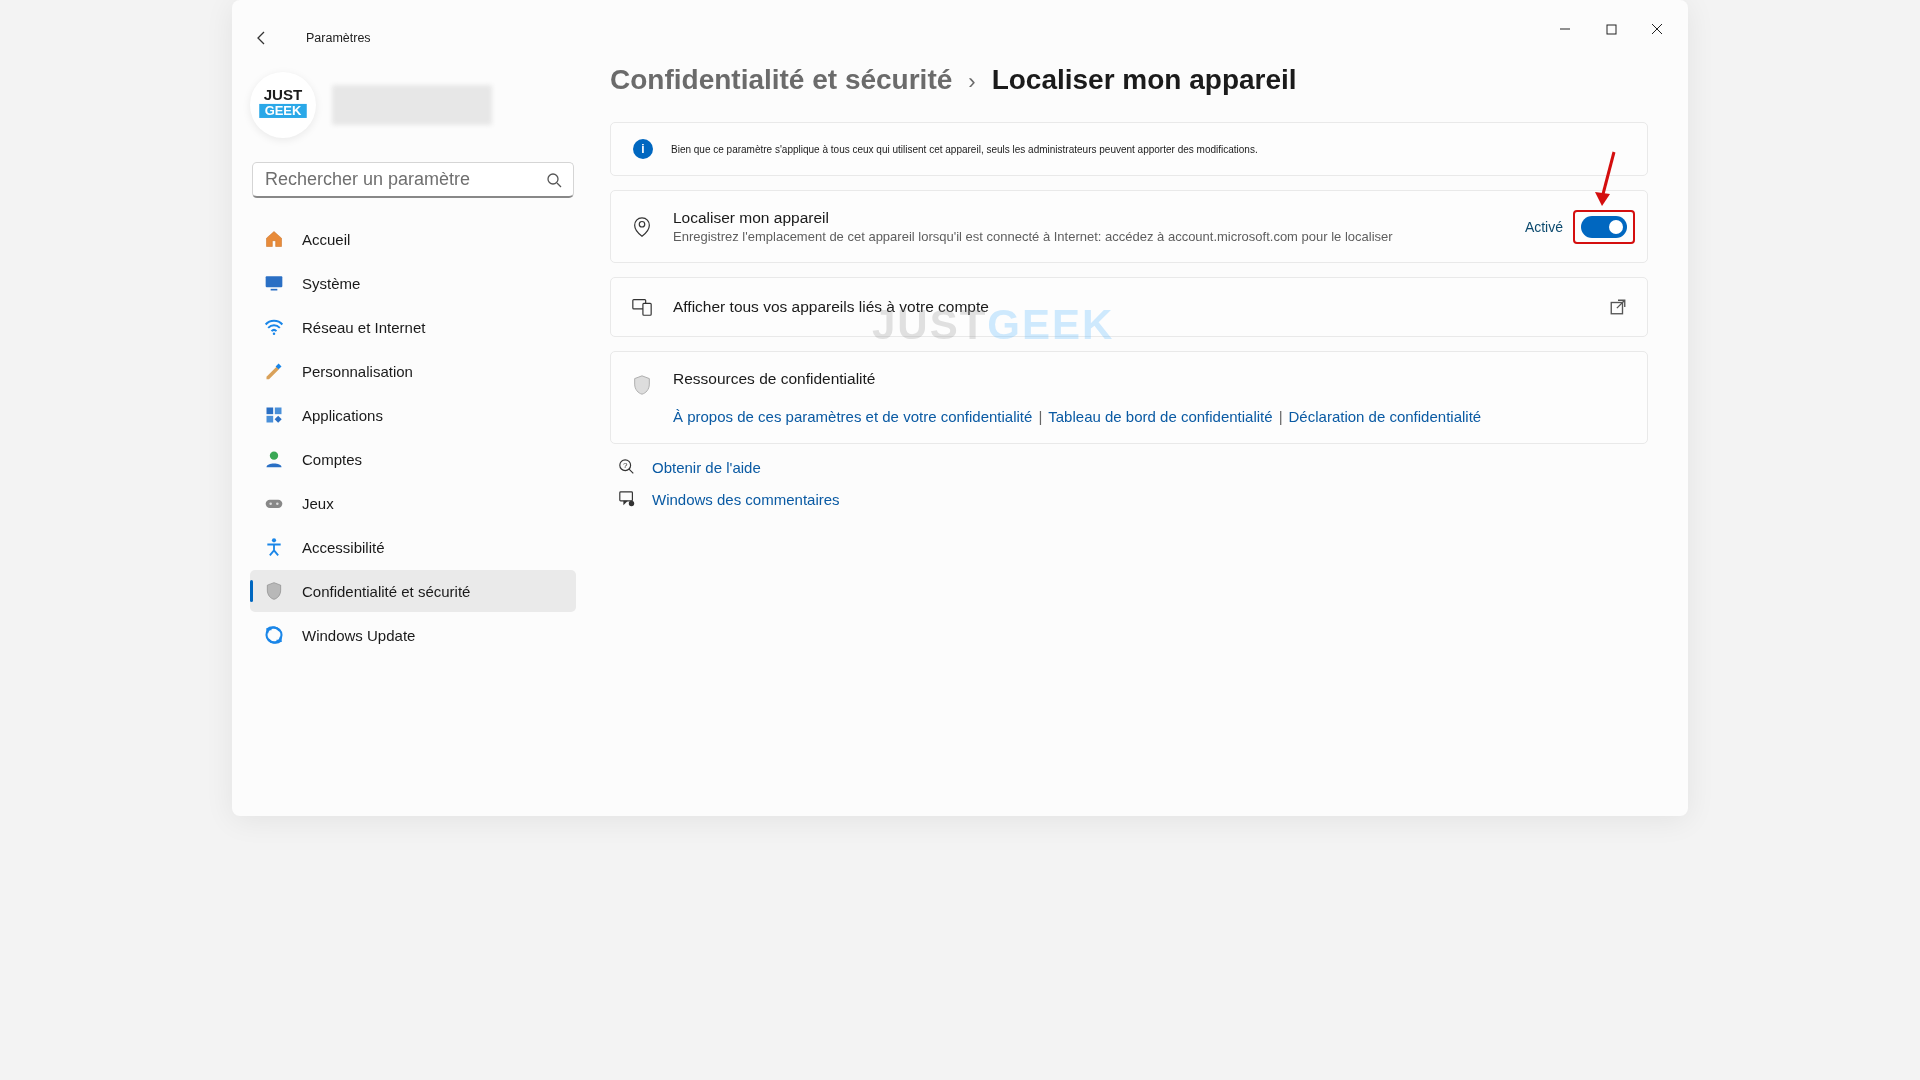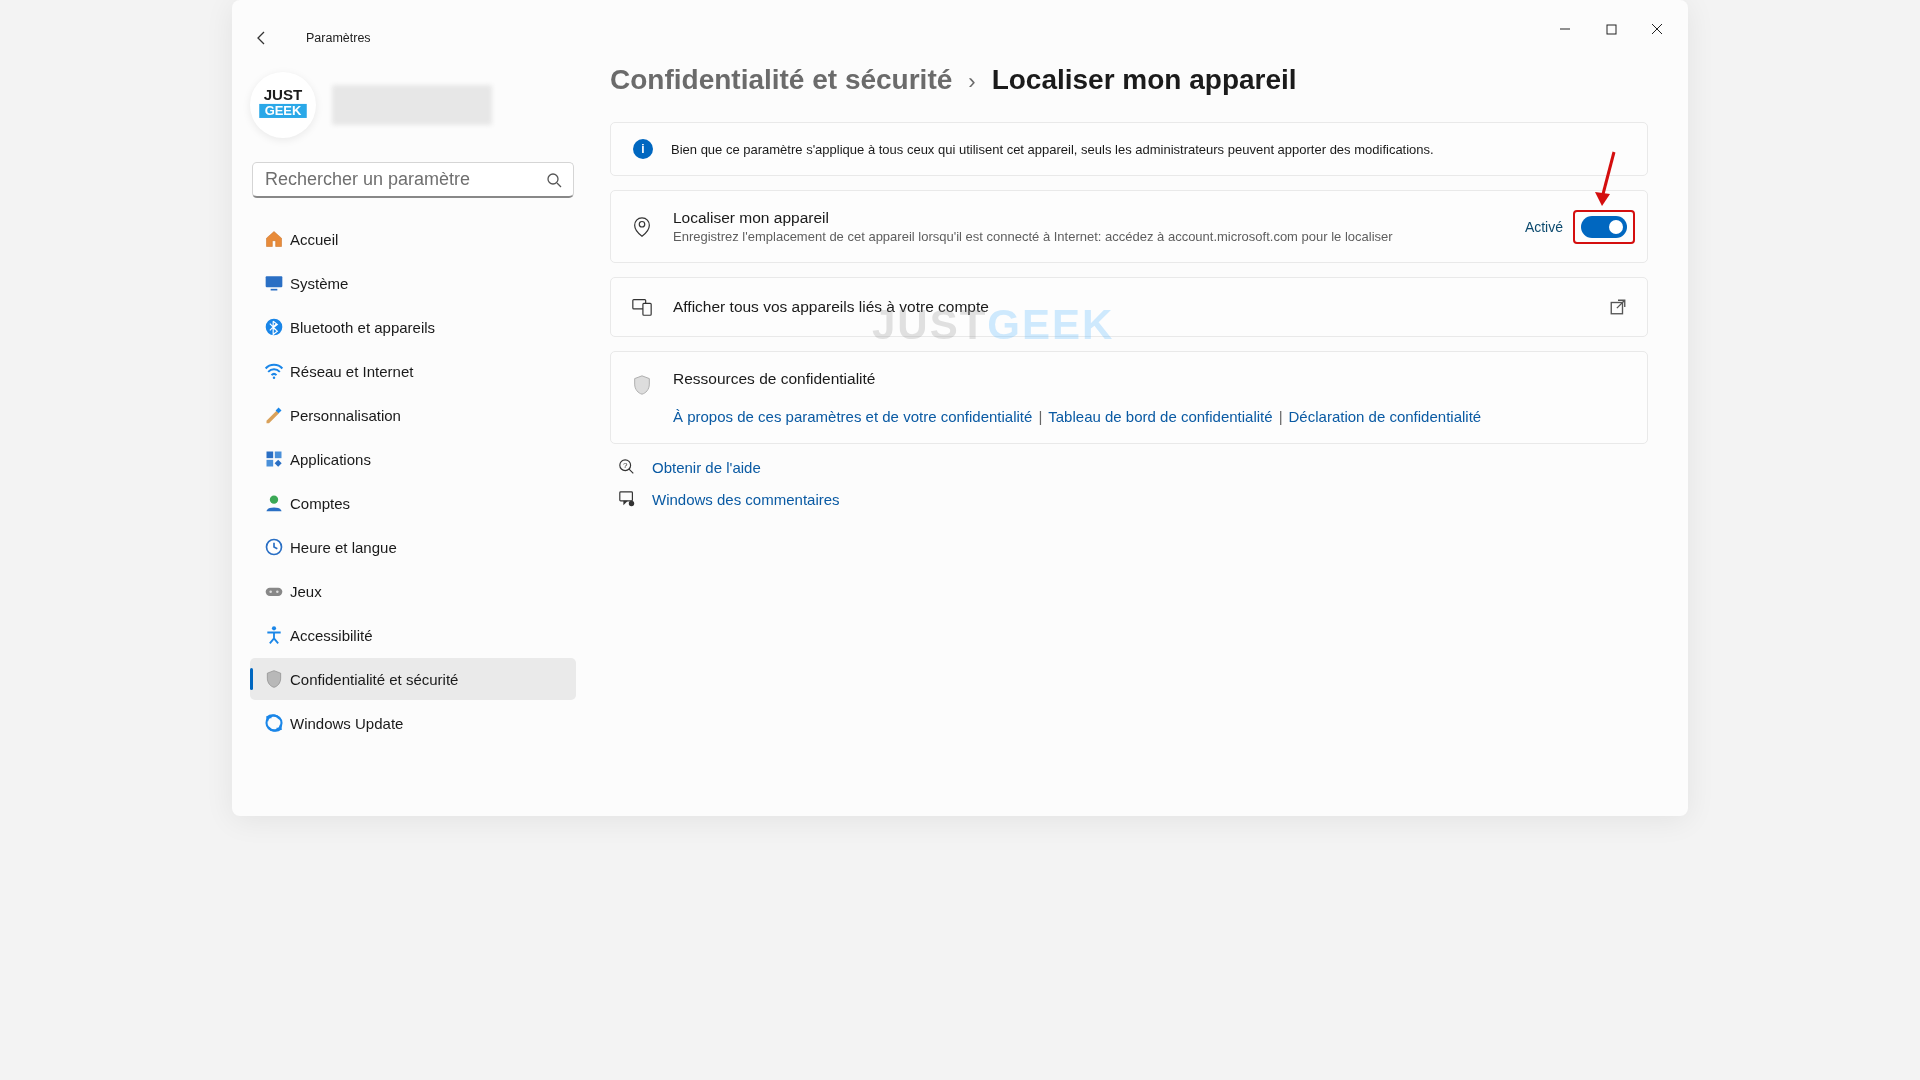--- a/index.html
+++ b/index.html
@@ -19,36 +19,36 @@
 .avatar { width: 66px; height: 66px; border-radius: 50%; background: #fff; display:flex; align-items:center; justify-content:center; box-shadow: 0 2px 8px rgba(0,0,0,0.08); }
 .avatar svg { width: 54px; height: 54px; }
 .userblur { width: 160px; height: 40px; background: #e7e7e7; filter: blur(2px); border-radius: 2px; }
 
 .searchwrap { position:relative; margin: 8px 2px 20px 2px; }
 .search { width: 100%; height: 36px; border: 1px solid #d5d5d5; border-bottom: 2px solid #888; border-radius: 5px; background: #fff; padding: 0 40px 0 12px; font-size: 18px; color: #333; outline:none; }
 .search::placeholder { color: #6f6f6f; }
 .sicon { position:absolute; right: 12px; top: 50%; transform: translateY(-50%); width:16px; height:16px; color:#555; }
 
 .nav { display:flex; flex-direction:column; gap: 2px; }
-.nav-item { display:flex; align-items:center; gap:6px; height: 42px; padding: 0 14px; border-radius: 5px; cursor:pointer; position:relative;text-align:center; }
+.nav-item { display:flex; align-items:center; gap:18px; height: 42px; padding: 0 14px; border-radius: 5px; cursor:pointer; position:relative;text-align:center; }
 .nav-item.selected { background: #eaeaea; }
 .nav-item.selected::before { content:""; position:absolute; left:0; top:10px; bottom:10px; width:3px; background:#0067c0; border-radius:2px; }
 .nav-icon { width: 20px; height: 20px; display:flex; align-items:center; justify-content:center; }
 .nav-label { font-size: 15px; color: #1a1a1a; }
 
 .main { flex:1; padding: 18px 40px 0 18px; overflow:auto; }
 .breadcrumb { display:flex; align-items:baseline; gap: 16px; margin-bottom: 26px; }
 .bc1 { font-size: 28px; font-weight: 600; color: #6b6b6b; }
 .bcsep { font-size: 22px; color: #6b6b6b; }
 .bc2 { font-size: 28px; font-weight: 600; color: #1b1b1b; }
 
 .card { background:#fdfdfd; border:1px solid #e9e9e9; border-radius: 5px; margin-bottom: 14px; }
 .info-card { display:flex; align-items:center; padding: 16px 22px; gap: 18px; }
 .info-icon { width:20px; height:20px; border-radius:50%; background:#0067c0; color:#fff; display:flex; align-items:center; justify-content:center; font-size:12px; font-weight:bold; flex-shrink:0; }
-.info-text { font-size: 13px; color: #1a1a1a; }
+.info-text { font-size: 10px; color: #1a1a1a; }
 
 .setting-card { display:flex; align-items:center; padding: 18px 20px; gap: 20px; }
 .setting-icon { width:22px; height:22px; color:#333; flex-shrink:0; display:flex; align-items:center; justify-content:center; }
 .setting-text { flex:1; }
 .setting-title { font-size: 15.5px; color:#1a1a1a; }
 .setting-desc { font-size: 13px; color: #5e5e5e; margin-top:2px; }
 .toggle-label { font-size: 14px; color:#0c4a6e; margin-right: 18px; }
 .toggle-wrap { display:flex; align-items:center; position:relative; }
 .toggle { width: 46px; height: 22px; border-radius: 11px; background: #0067c0; position:relative; cursor:pointer; }
 .toggle::after { content:""; position:absolute; width:14px; height:14px; border-radius:50%; background:#fff; right:4px; top:4px; }
@@ -142,29 +142,20 @@
               <svg viewBox="0 0 24 24" width="20" height="20">
                 <rect x="2" y="4" width="20" height="13" rx="1" fill="#2a6fc4"></rect>
                 <rect x="8" y="19" width="8" height="2" fill="#2a6fc4"></rect>
               </svg>
             </span>
             <span class="nav-label">Système</span>
           </div>
           <div class="nav-item">
             <span class="nav-icon">
               <svg viewBox="0 0 24 24" width="20" height="20">
-                <circle cx="12" cy="12" r="10" fill="#1a86e8"></circle>
-                <path d="M11 5 L16 9 L11 13 L16 17 L11 21 V5 M7 8 L15 16 M7 16 L15 8" stroke="#fff" stroke-width="1.4" fill="none"></path>
-              </svg>
-            </span>
-            <span class="nav-label">Bluetooth et appareils</span>
-          </div>
-          <div class="nav-item">
-            <span class="nav-icon">
-              <svg viewBox="0 0 24 24" width="20" height="20">
                 <path d="M2 9 C7 3 17 3 22 9 M5 13 C9 9 15 9 19 13 M9 17 C11 15 13 15 15 17" stroke="#1a86e8" stroke-width="2.4" fill="none"></path>
                 <circle cx="12" cy="20" r="1.5" fill="#1a86e8"></circle>
               </svg>
             </span>
             <span class="nav-label">Réseau et Internet</span>
           </div>
           <div class="nav-item">
             <span class="nav-icon">
               <svg viewBox="0 0 24 24" width="20" height="20">
                 <path d="M3 19 L15 7 L18 10 L6 22 L3 22 Z" fill="#d9a15a"></path>
@@ -185,29 +176,20 @@
             <span class="nav-label">Applications</span>
           </div>
           <div class="nav-item">
             <span class="nav-icon">
               <svg viewBox="0 0 24 24" width="20" height="20">
                 <circle cx="12" cy="8" r="5" fill="#3aa855"></circle>
                 <path d="M3 22 C3 16 21 16 21 22 Z" fill="#2a6fc4"></path>
               </svg>
             </span>
             <span class="nav-label">Comptes</span>
-          </div>
-          <div class="nav-item">
-            <span class="nav-icon">
-              <svg viewBox="0 0 24 24" width="20" height="20">
-                <circle cx="12" cy="12" r="9" fill="#fff" stroke="#2a6fc4" stroke-width="2"></circle>
-                <path d="M12 7 V12 L16 14" stroke="#2a6fc4" stroke-width="2" fill="none"></path>
-              </svg>
-            </span>
-            <span class="nav-label">Heure et langue</span>
           </div>
           <div class="nav-item">
             <span class="nav-icon">
               <svg viewBox="0 0 24 24" width="20" height="20">
                 <rect x="2" y="8" width="20" height="10" rx="5" fill="#888"></rect>
                 <circle cx="8" cy="13" r="1.5" fill="#ddd"></circle>
                 <circle cx="16" cy="13" r="1.5" fill="#ddd"></circle>
               </svg>
             </span>
             <span class="nav-label">Jeux</span>

